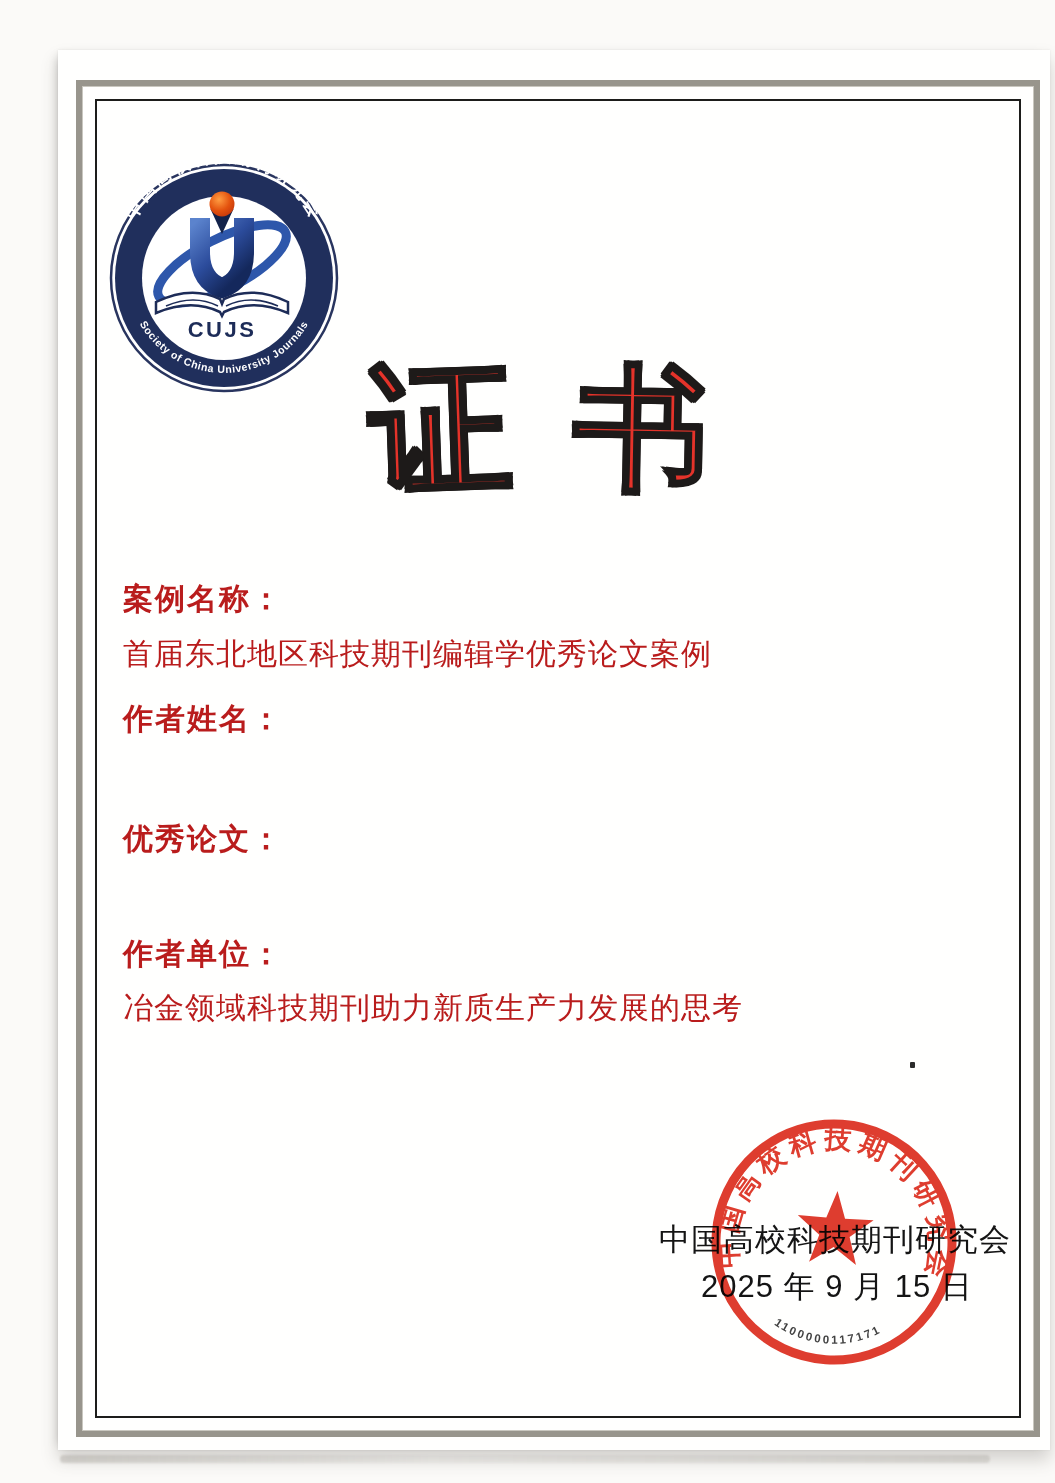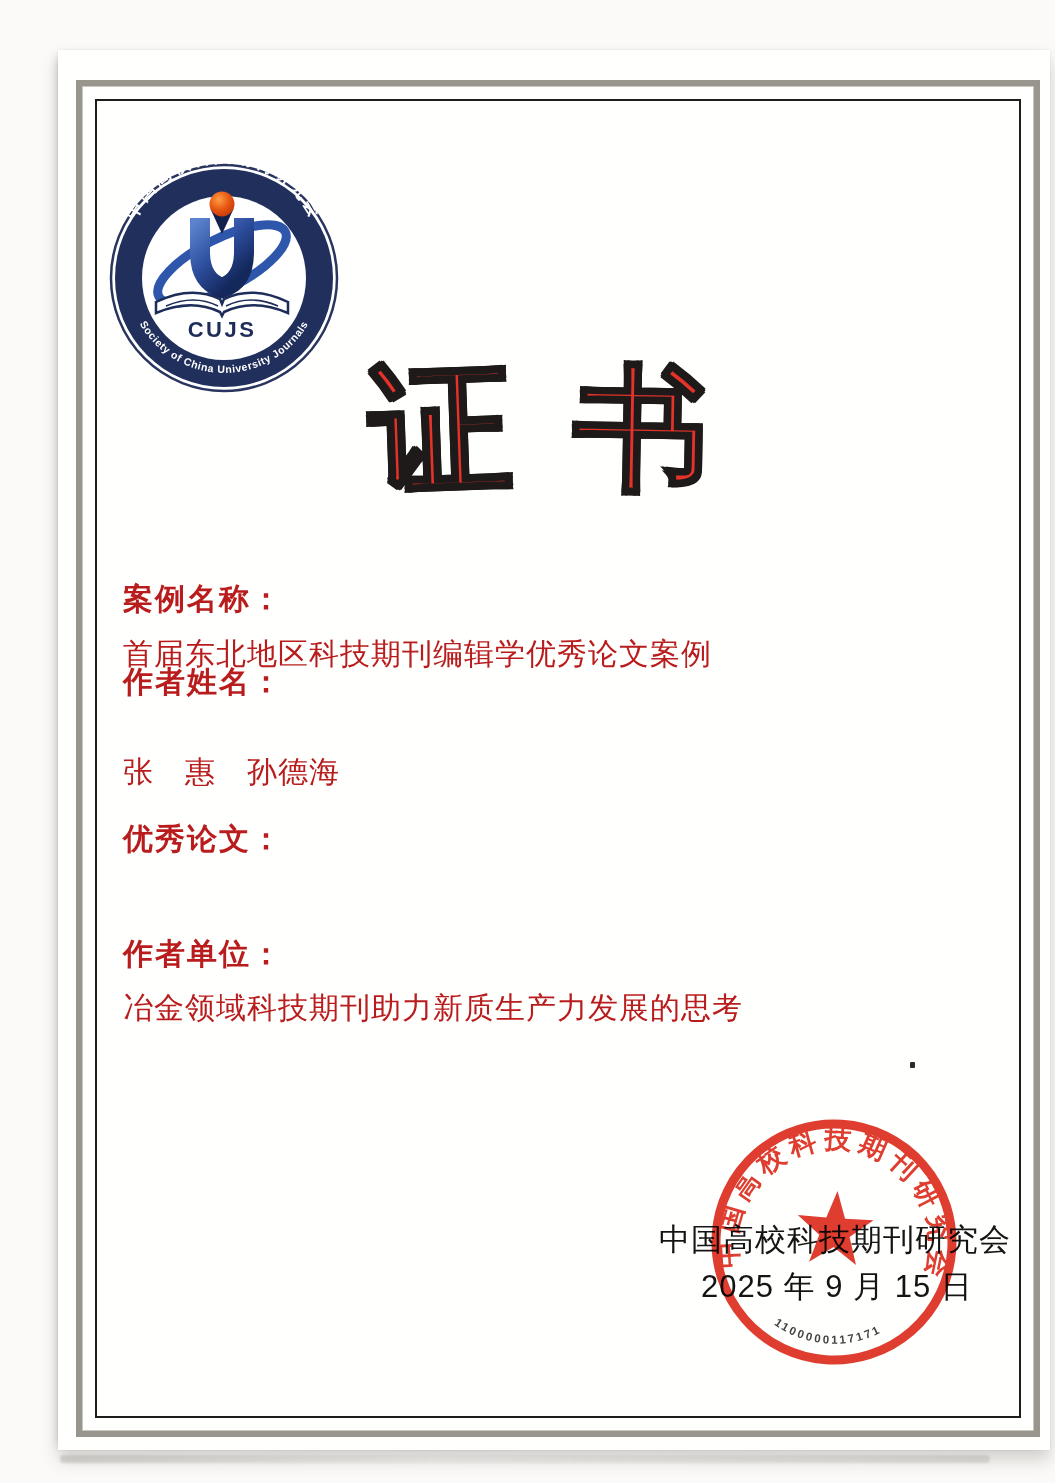--- a/index.html
+++ b/index.html
@@ -109,22 +109,21 @@
   </div>
 
   <div class="cert-title">
     <span>证</span>
     <span>书</span>
   </div>
 
   <div class="field-line field-label" style="top:581px">案例名称：</div>
   <div class="field-line" style="top:636px"><span>首届东北地区科技期刊编辑学</span><span class="emph">优秀论文</span><span>案例</span></div>
 
-  <div class="field-line field-label" style="top:664px">作者姓名：</div>
-  <div class="field-line" style="top:754px">张　惠　孙德海</div>
+  <div class="field-line field-label" style="top:701px">作者姓名：</div>
 
   <div class="field-line field-label" style="top:821px">优秀论文：</div>
 
   <div class="field-line field-label" style="top:936px">作者单位：</div>
   <div class="field-line" style="top:990px">冶金领域科技期刊助力新质生产力发展的思考</div>
 
   <div class="footer-org">中国高校科技期刊研究会</div>
   <div class="footer-date">2025 年 9 月 15 日</div>
 
   <div class="seal">

